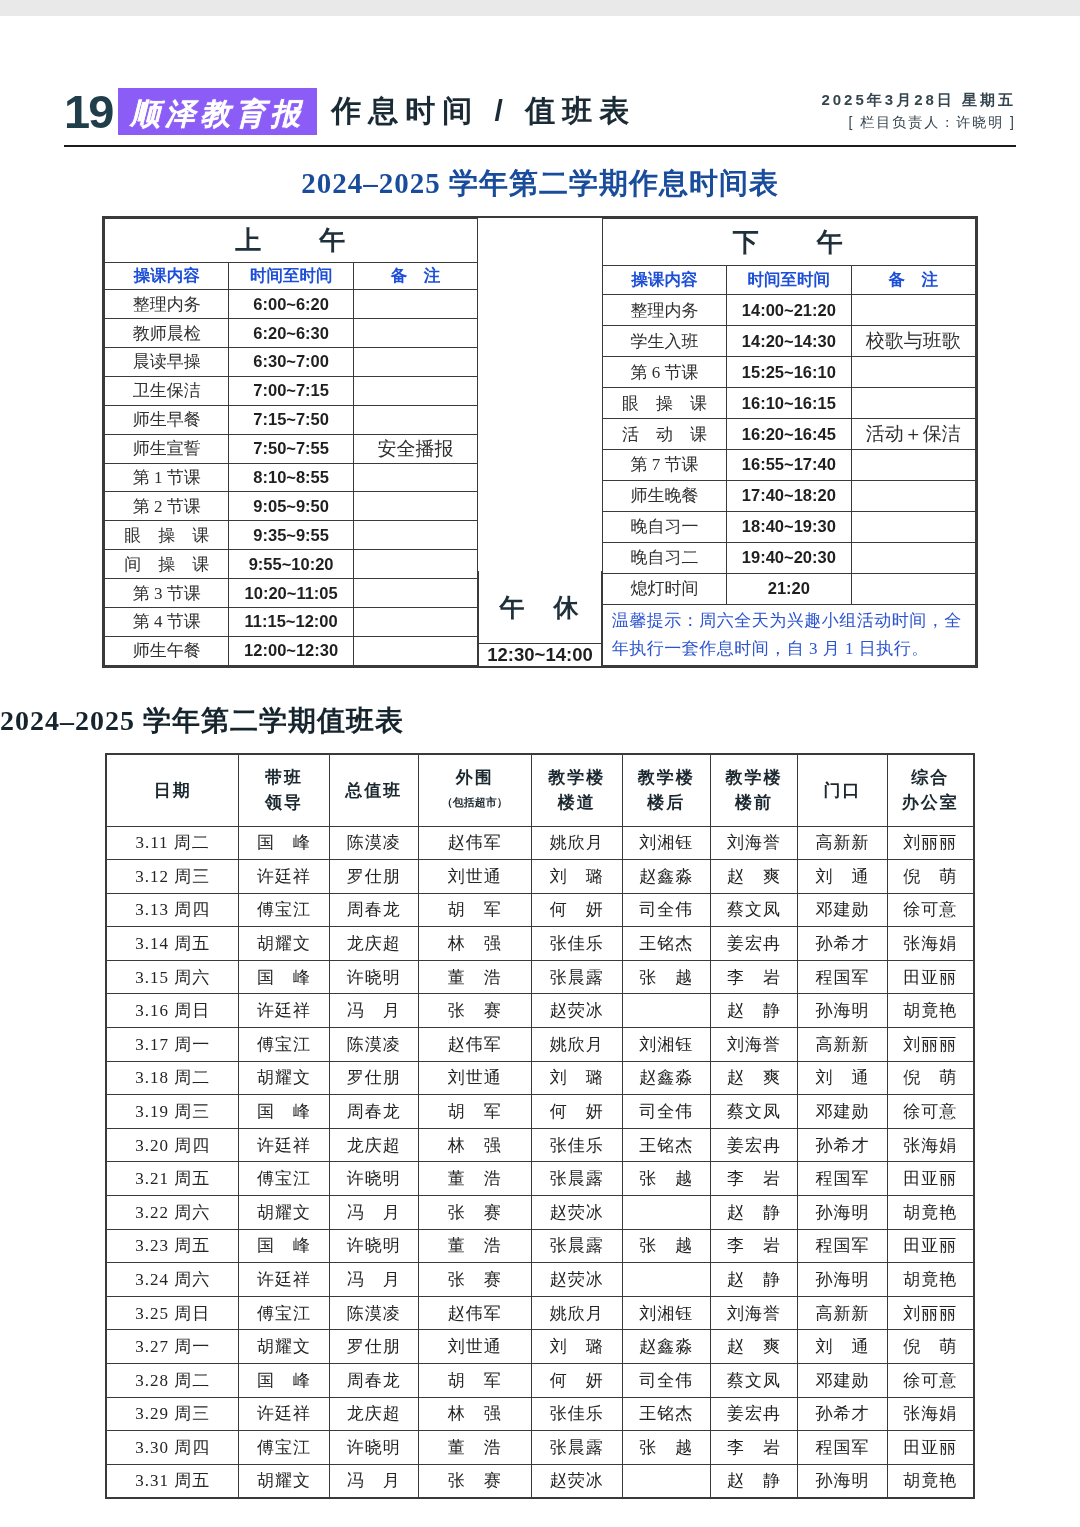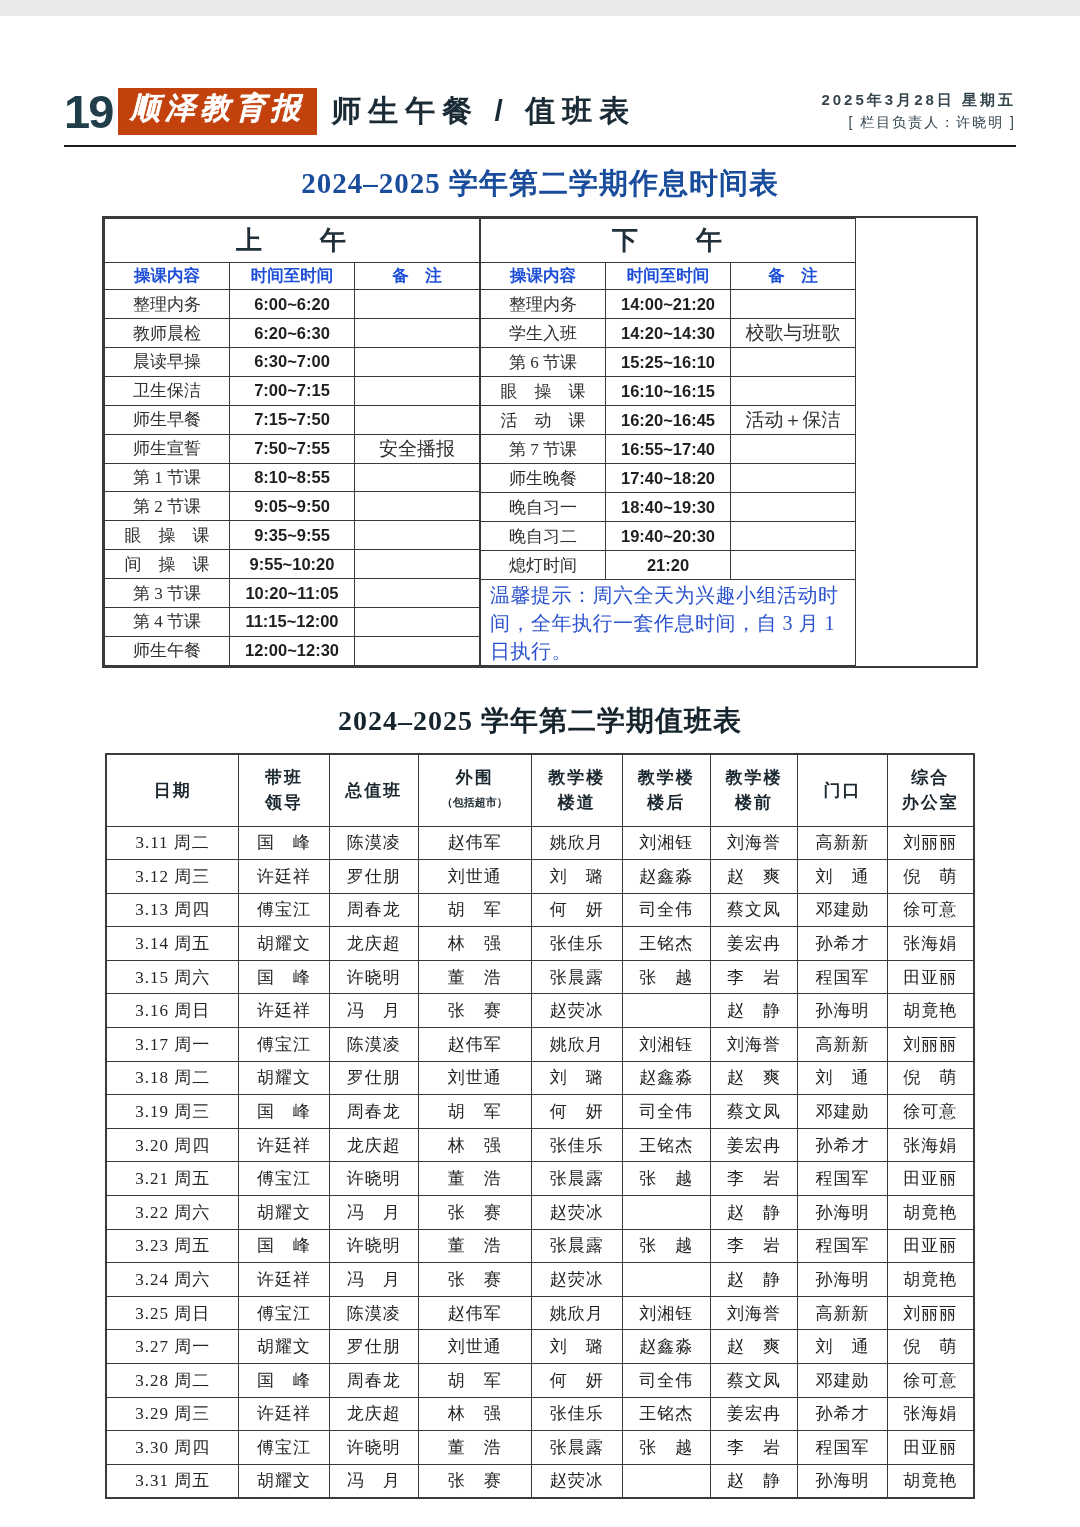--- a/index.html
+++ b/index.html
@@ -10,22 +10,22 @@
     background:#ffffff; overflow:hidden; color:#222;
   }
   
   .masthead { padding:72px 64px 0 64px; }
   .mast-row { display:flex; align-items:center; }
   .page-num {
     font-family:"Liberation Sans", sans-serif; font-weight:bold;
     font-size:47px; line-height:46px; color:#1f3e4a; letter-spacing:-2px;
   }
   .logo-box {
-    margin-left:6px; background:#c2410c; height:47px; padding:0 12px;
-    display:flex; align-items:flex-start;
+    margin-left:6px; background:#8b5cf6; height:47px; padding:0 12px;
+    display:flex; align-items:flex-end;
   }
   .logo-box span {
     color:#fff; font-family:"Liberation Serif", serif; font-weight:bold;
     font-style:italic; font-size:30px; letter-spacing:5px;
     text-shadow:0 0 1px #fff;
   }
   .section-title {
     margin-left:14px; font-family:"Liberation Sans", sans-serif;
     font-weight:bold; font-size:30px; color:#1a2b36; letter-spacing:7px;
   }
@@ -53,38 +53,38 @@
   tr.h-row { height:27px; }
   td.col-head {
     font-family:"Liberation Sans", sans-serif; font-weight:bold;
     font-size:16.5px; color:#1d4ed8;
   }
   tr.d-row { height:28.8px; }
   td.act  { font-size:17px; color:#2f2f2f; }
   td.time { font-family:"Liberation Sans", sans-serif; font-size:16.5px; font-weight:600; color:#1f1f1f; }
   td.note { font-size:19px; color:#2f2f2f; }
   td.notice-cell {
-    height:57px; color:#2b53cf; font-size:20px; line-height:28px;
+    height:57px; color:#2b53cf; font-size:17px; line-height:28px;
     text-align:left !important; padding:0 6px 0 9px; letter-spacing:0.5px;
   }
   .noon-col { width:124px; border-left:1px solid #3a3a3a; border-right:1px solid #3a3a3a; display:flex; flex-direction:column; }
   .noon-head {
     height:73px; border-bottom:1px solid #3a3a3a; display:flex;
     align-items:center; justify-content:center;
     font-family:"Liberation Sans", sans-serif; font-weight:bold;
     font-size:25px; color:#20303a; letter-spacing:2px;
   }
   .noon-body {
     flex:1; display:flex; align-items:center; justify-content:center;
     font-family:"Liberation Sans", sans-serif; font-weight:bold;
     font-size:18.5px; color:#1f1f1f;
   }
   
   .roster-title {
-    margin-top:34px; text-align:center; font-family:"Liberation Serif", serif;
+    margin-top:34px; text-align:left; font-family:"Liberation Serif", serif;
     font-weight:bold; font-size:28px; color:#16242d; letter-spacing:1px;
   }
   table.roster {
     width:870px; margin:13px auto 0 auto; border-collapse:collapse;
     table-layout:fixed; border:2px solid #3a3a3a;
   }
   table.roster th, table.roster td { border:1px solid #3a3a3a; text-align:center; vertical-align:middle; }
   table.roster th {
     height:72px; font-family:"Liberation Sans", sans-serif; font-weight:bold;
     font-size:17px; color:#1c2830; letter-spacing:2px;
@@ -98,21 +98,21 @@
 <body>
 
 <div class="page">
 
   <div class="masthead">
     <div class="mast-row">
       <div class="page-num">19</div>
       <div class="logo-box">
         <span>顺泽教育报</span>
       </div>
-      <div class="section-title">师生午餐 / 值班表</div>
+      <div class="section-title">作息时间 / 值班表</div>
       <div class="mast-right">
         <div class="l1">2025年3月28日 星期五</div>
         <div class="l2">[ 栏目负责人：许晓明 ]</div>
       </div>
     </div>
   </div>
   <div class="rule"></div>
 
   <div class="sched-title">2024–2025 学年第二学期作息时间表</div>
 
@@ -204,20 +204,24 @@
           </tr>
 
           <tr class="d-row">
             <td class="act">师生午餐</td>
             <td class="time">12:00~12:30</td>
             <td class="note"></td>
           </tr>
         </tbody>
     </table>
 
+    <div class="noon-col">
+      <div class="noon-head">午　休</div>
+      <div class="noon-body">12:30~14:00</div>
+    </div>
 
     <table class="sched">
       <tbody>
         <tr class="t-row">
           <td class="title-cell" colspan="3">下　　午</td>
         </tr>
         <tr class="h-row">
           <td class="col-head">操课内容</td>
           <td class="col-head">时间至时间</td>
           <td class="col-head">备　注</td>

